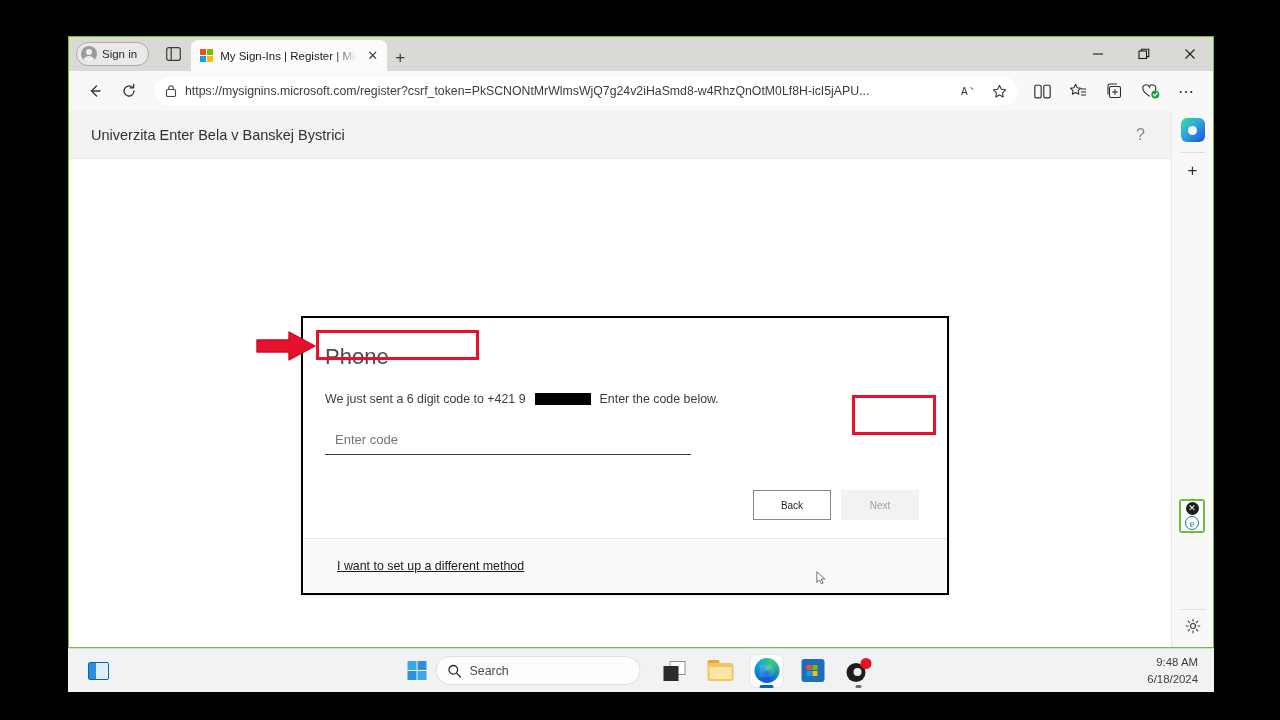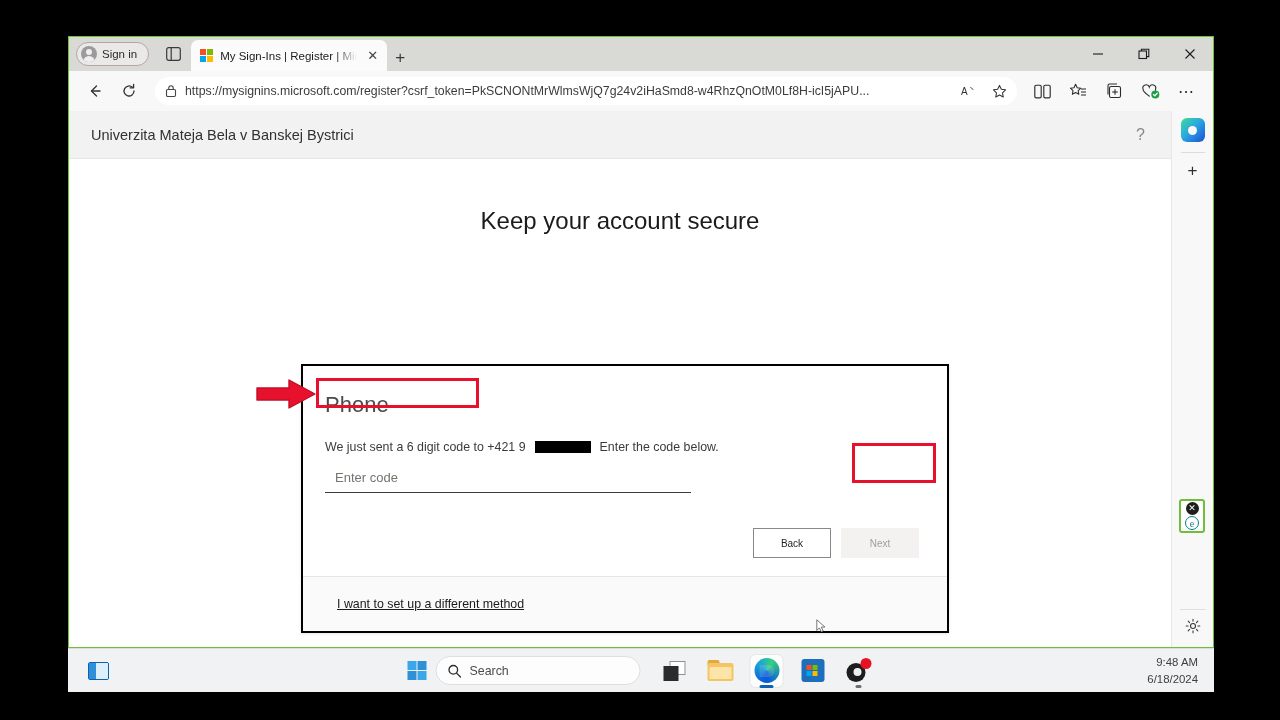--- a/index.html
+++ b/index.html
@@ -121,21 +121,21 @@
   .card {
     position: absolute; left: 232px; top: 157px;
     width: 648px; background: #ffffff;
     border: 2px solid #000000;
     box-shadow: 0 1px 3px rgba(0,0,0,.10);
   }
   .card-main { padding: 26px 22px 18px 22px; }
   .card-h { font-size: 22px; font-weight: 400; color: #4a4a4a; margin-bottom: 22px; }
   .sent-line { font-size: 12.4px; color: #3b3b3b; display: flex; align-items: center; gap: 6px; }
   .redacted { display: inline-block; width: 56px; height: 12px; background: #000; margin: 0 3px; vertical-align: -1px; }
-  .code-row { position: relative; margin-top: 9px; height: 32px; }
+  .code-row { position: relative; margin-top: 19px; height: 32px; }
   .code-input {
     position: absolute; left: 0; top: 0; width: 366px; height: 30px;
     border: none; border-bottom: 1px solid #3b3b3b;
     font-family: "Liberation Sans", sans-serif; font-size: 13px; color: #666;
     background: transparent; outline: none; padding: 0 8px 0 10px;
   }
   .code-input::placeholder { color: #77736f; }
   .btn-row { display: flex; justify-content: flex-end; gap: 10px; margin-top: 33px; padding-right: 6px; }
   .btn {
     min-width: 78px; height: 30px; padding: 0 16px;
@@ -371,26 +371,25 @@
           </svg>
         </div>
         <div class="tbi" style="font-size:16px">⋯</div>
       </div>
     </div>
 
     <div class="content">
       <div class="page">
 
         <div class="site-header">
-          <span class="org-name">Univerzita Mateja Bela v Banskej Bystrici</span>
+          <span class="org-name">Univerzita Enter Bela v Banskej Bystrici</span>
           <span class="help-q">?</span>
         </div>
 
         <div class="page-body">
-          <div class="keep-title">Keep your account secure</div>
 
           <div class="card">
             <div class="card-main">
               <div class="card-h">Phone</div>
 
               <div class="sent-line">
                 <span>We just sent a 6 digit code to +421 9</span>
                 <span class="redacted"></span>
                 <span>Enter the code below.</span>
               </div>

